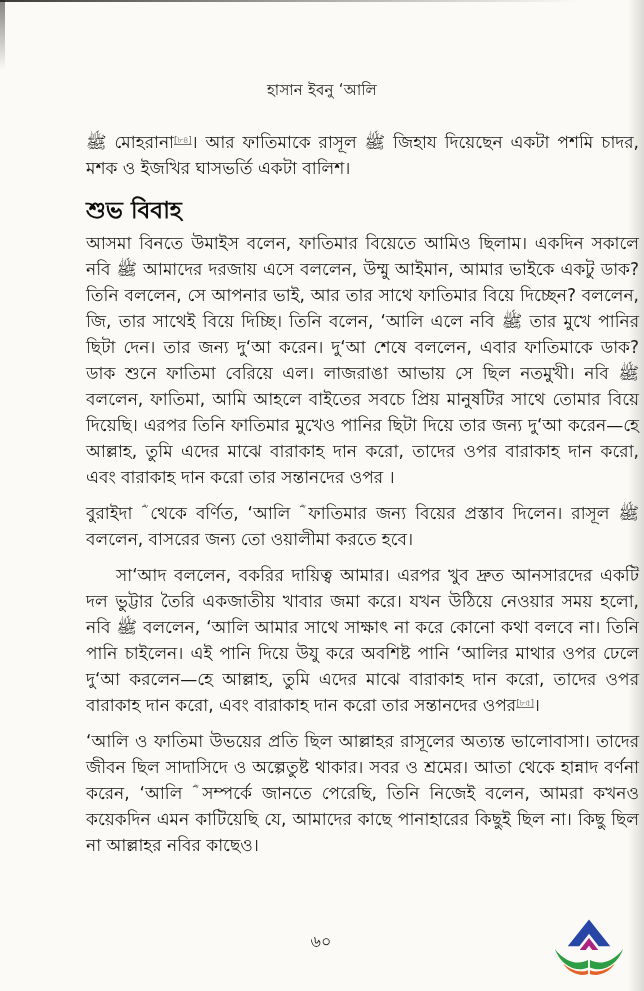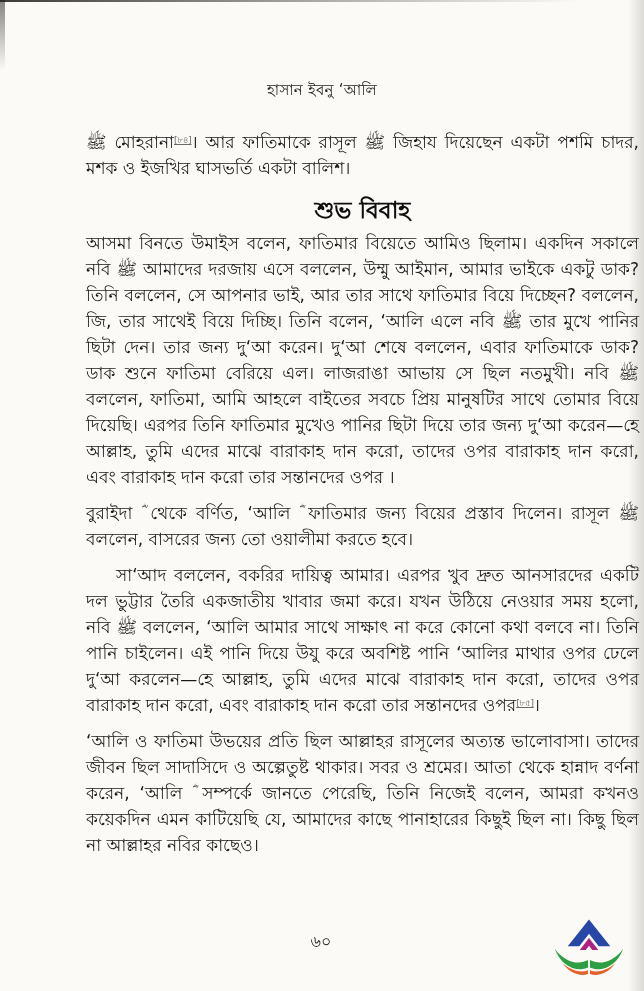--- a/index.html
+++ b/index.html
@@ -38,21 +38,21 @@
     position: absolute; top: 129px; left: 86px; right: 5px;
     font-size: 17px; line-height: 26px;
     text-align: justify;
     color: #191919;
   }
   .content p { margin: 0 0 10px; }
   .content h2 {
     font-size: 23px; line-height: 30px;
     font-weight: 700; color: #0e0e0e;
     margin: 17px 0 5px;
-    text-align: center;
+    text-align: left;
   }
   .content h2.first { margin-top: 14px; }
   p.indent { text-indent: 30px; }
   .content sup {
     font-size: 9px; color: #6b6b6b;
     vertical-align: 5px; letter-spacing: -0.3px;
     line-height: 0;
     text-decoration: underline;
   }
   .page-number {

